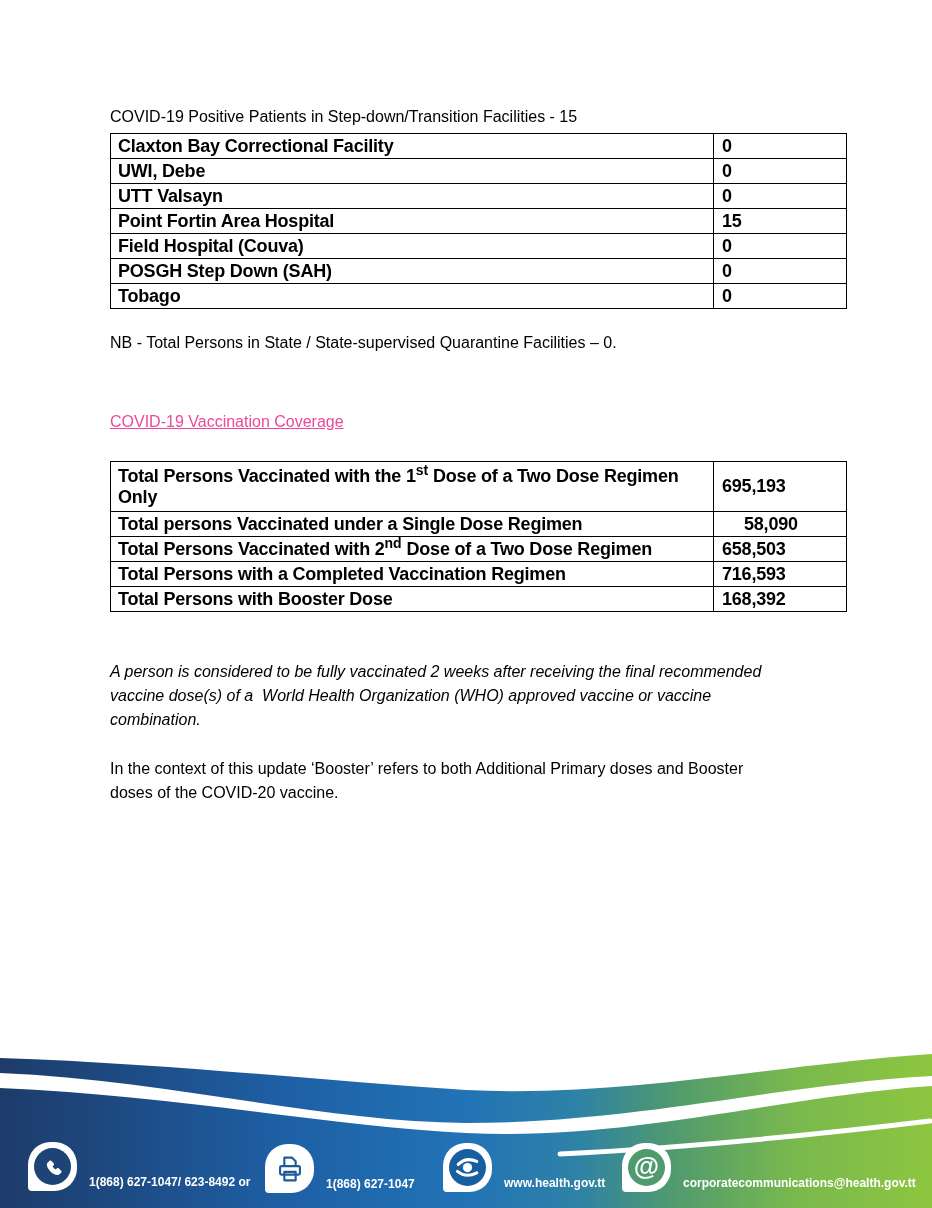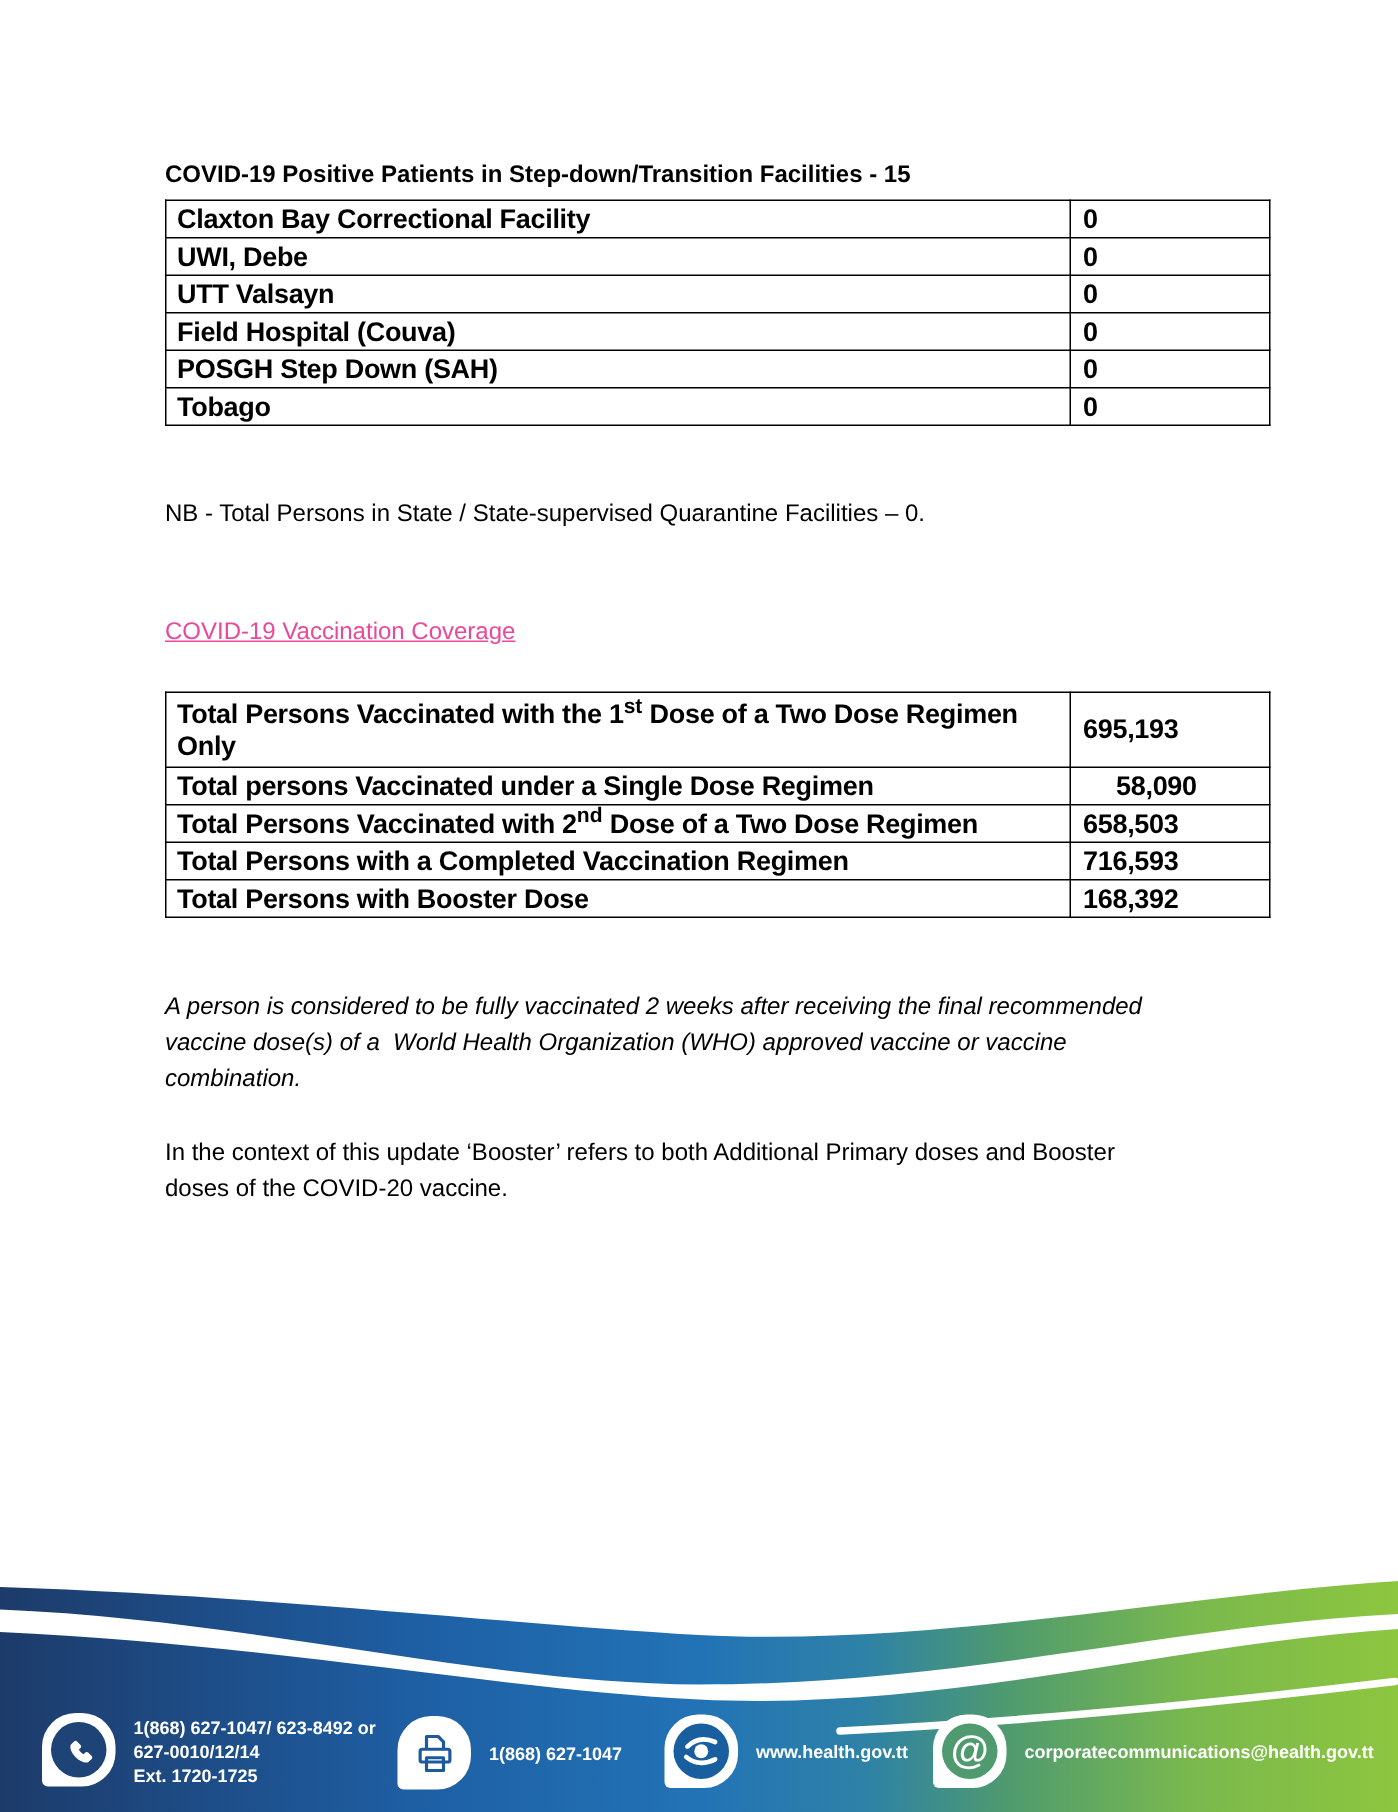--- a/index.html
+++ b/index.html
@@ -4,21 +4,21 @@
 <style>
   html,body { margin:0; padding:0; }
   body { font-family: "Liberation Sans", sans-serif; background:#ffffff; }
   .page {
     position:relative; width:932px; height:1208px; margin:0 auto;
     background:#ffffff; overflow:hidden; color:#111;
   }
   .abs { position:absolute; }
 
   
-  .doc-title { left:110px; top:108px; font-size:16px; font-weight:bold; color:#000; white-space:nowrap; }
+  .doc-title { left:110px; top:108px; font-size:16px; font-weight:normal; color:#000; white-space:nowrap; }
   .section-heading { left:110px; top:413px; font-size:16px; font-weight:normal; color:#ec4899;
                      text-decoration:underline; white-space:nowrap; }
   .nb-note { left:110px; top:334px; font-size:16px; color:#000; white-space:pre; }
 
   
   table.doc-table { border-collapse:collapse; table-layout:fixed; }
   table.doc-table td {
     border:1.6px solid #000; vertical-align:middle;
     font-weight:bold; font-size:18px; color:#000; letter-spacing:-0.2px;
     overflow:hidden;
@@ -47,21 +47,21 @@
   .blob {
     width:49px; height:49px; background:#ffffff; flex:0 0 auto;
     border-radius:46% 46% 46% 8%;
     display:flex; align-items:center; justify-content:center;
   }
   .blob .inner-circle {
     width:37px; height:37px; border-radius:50%;
     display:flex; align-items:center; justify-content:center;
   }
   .contact-text { margin-left:12px; color:#ffffff; font-weight:bold; font-size:12px; line-height:16px; }
-  .contact-text .cline { display:block; white-space:nowrap; }
+  .contact-text .cline { display:block; white-space:nowrap;margin-top:30px; }
   .one-line { align-items:center; }
   .one-line .contact-text { margin-top:0; }
   .at-glyph { color:#ffffff; font-size:26px; font-weight:bold; font-family:"Liberation Sans",sans-serif; transform:translateY(-1px); }
 </style>
 </head>
 <body>
 
 <div class="page">
 
   <div class="abs doc-title">COVID-19 Positive Patients in Step-down/Transition Facilities - 15</div>
@@ -72,20 +72,24 @@
         <td class="lbl">Claxton Bay Correctional Facility</td>
         <td class="val">0</td>
       </tr>
       <tr>
         <td class="lbl">UWI, Debe</td>
         <td class="val">0</td>
       </tr>
       <tr>
         <td class="lbl">UTT Valsayn</td>
         <td class="val">0</td>
+      </tr>
+      <tr>
+        <td class="lbl">Point Fortin Area Hospital</td>
+        <td class="val">15</td>
       </tr>
       <tr>
         <td class="lbl">Field Hospital (Couva)</td>
         <td class="val">0</td>
       </tr>
       <tr>
         <td class="lbl">POSGH Step Down (SAH)</td>
         <td class="val">0</td>
       </tr>
       <tr>

